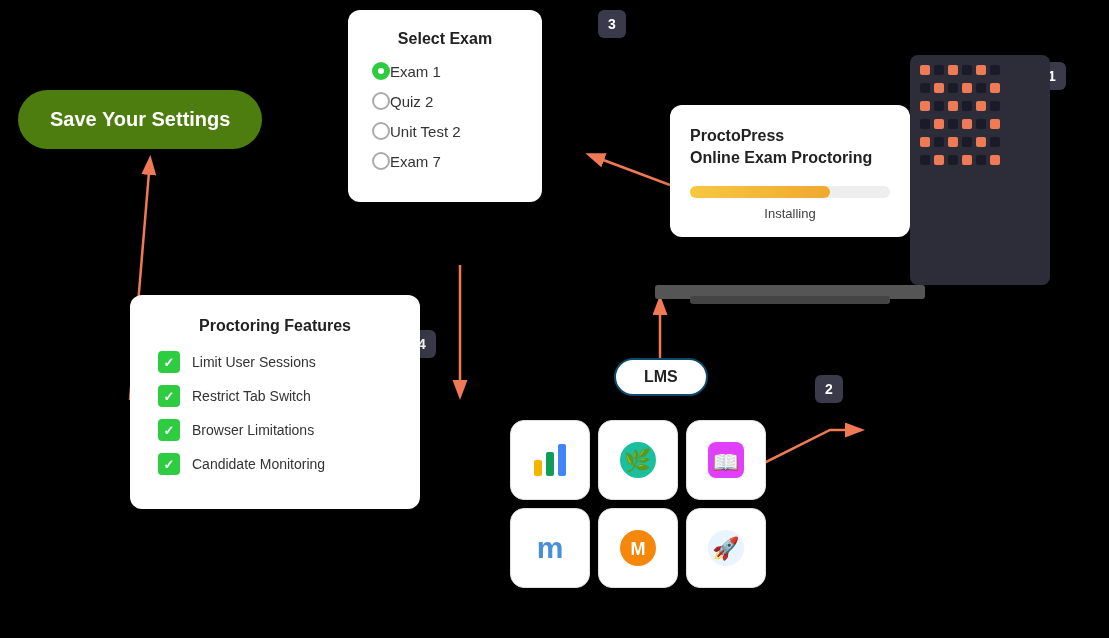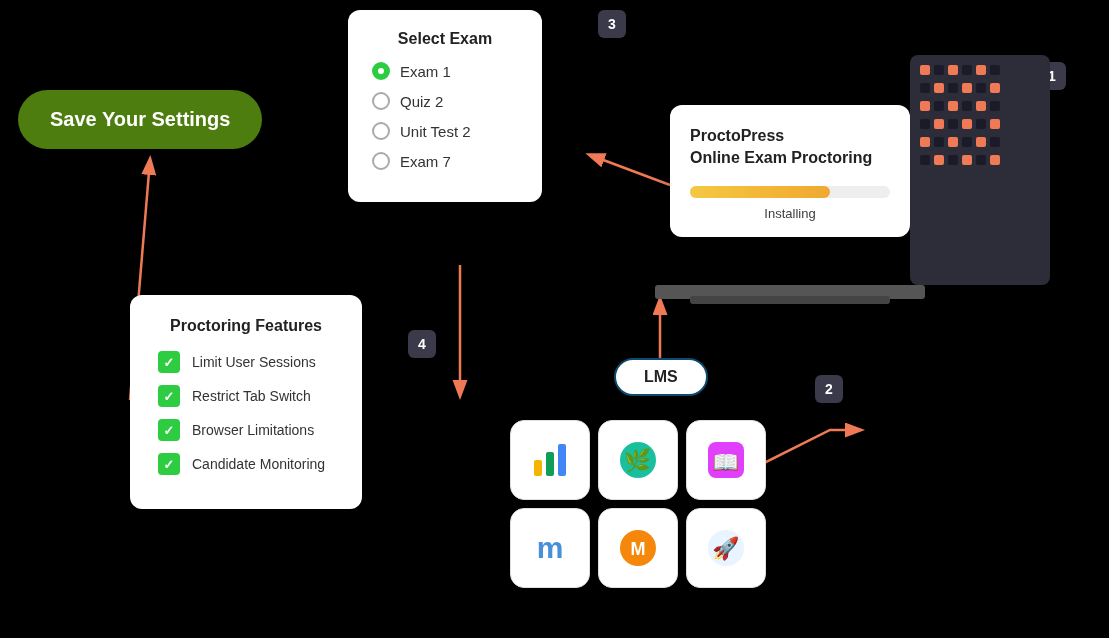--- a/index.html
+++ b/index.html
@@ -49,21 +49,20 @@
     .select-exam-card h3 {
       font-size: 16px;
       font-weight: 700;
       margin-bottom: 14px;
       text-align: center;
       color: #222;
     }
     .exam-option {
       display: flex;
       align-items: center;
-      gap: 10px;
       margin-bottom: 12px;
       font-size: 15px;
       color: #333;
     }
     .radio-circle {
       width: 18px;
       height: 18px;
       border-radius: 50%;
       border: 2px solid #aaa;
       display: flex;
@@ -96,21 +95,21 @@
       display: flex;
       align-items: center;
       justify-content: center;
     }
 
     
     .proctoring-card {
       position: absolute;
       top: 295px;
       left: 130px;
-      width: 232px;
+      width: 290px;
       background: #fff;
       border-radius: 12px;
       padding: 22px 28px;
       box-shadow: 0 4px 20px rgba(0,0,0,0.15);
     }
     .proctoring-card h3 {
       font-size: 16px;
       font-weight: 700;
       margin-bottom: 16px;
       text-align: center;

